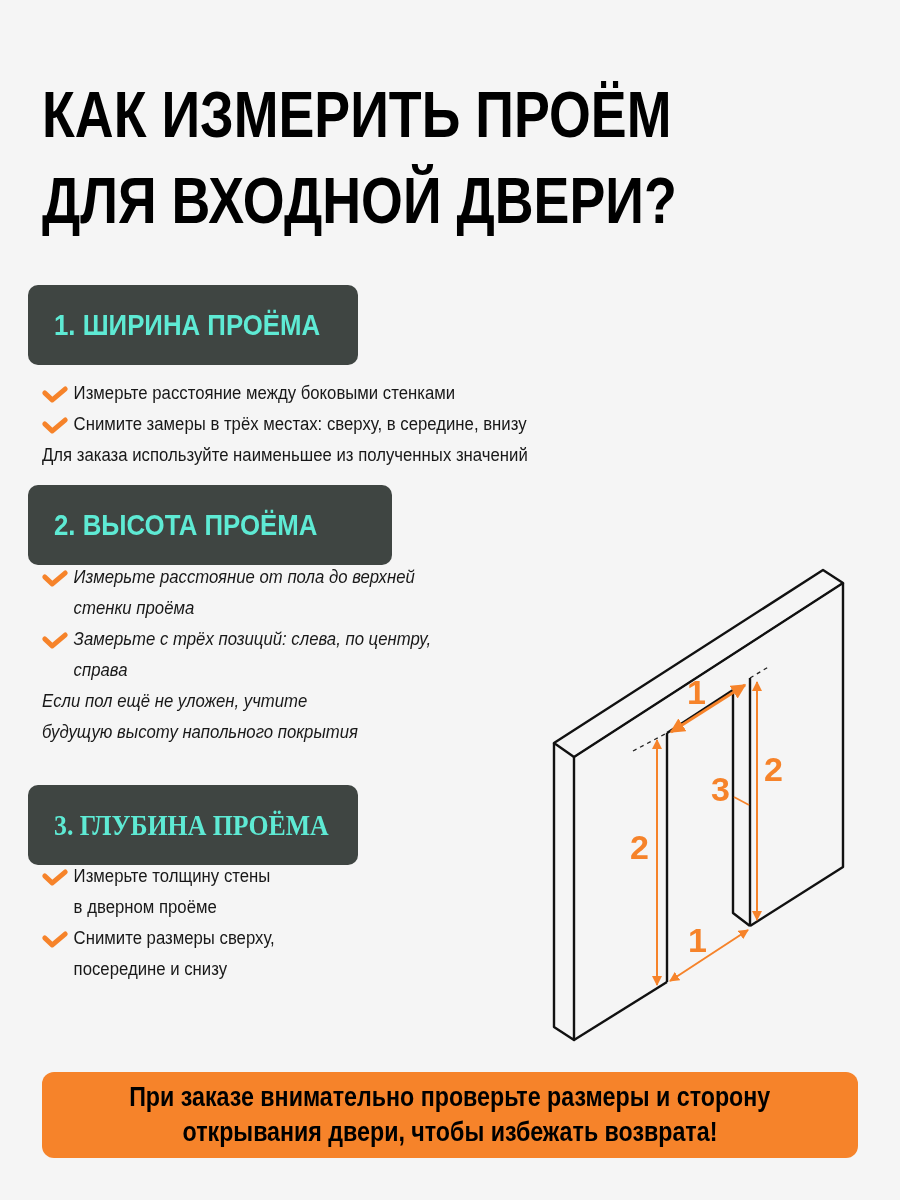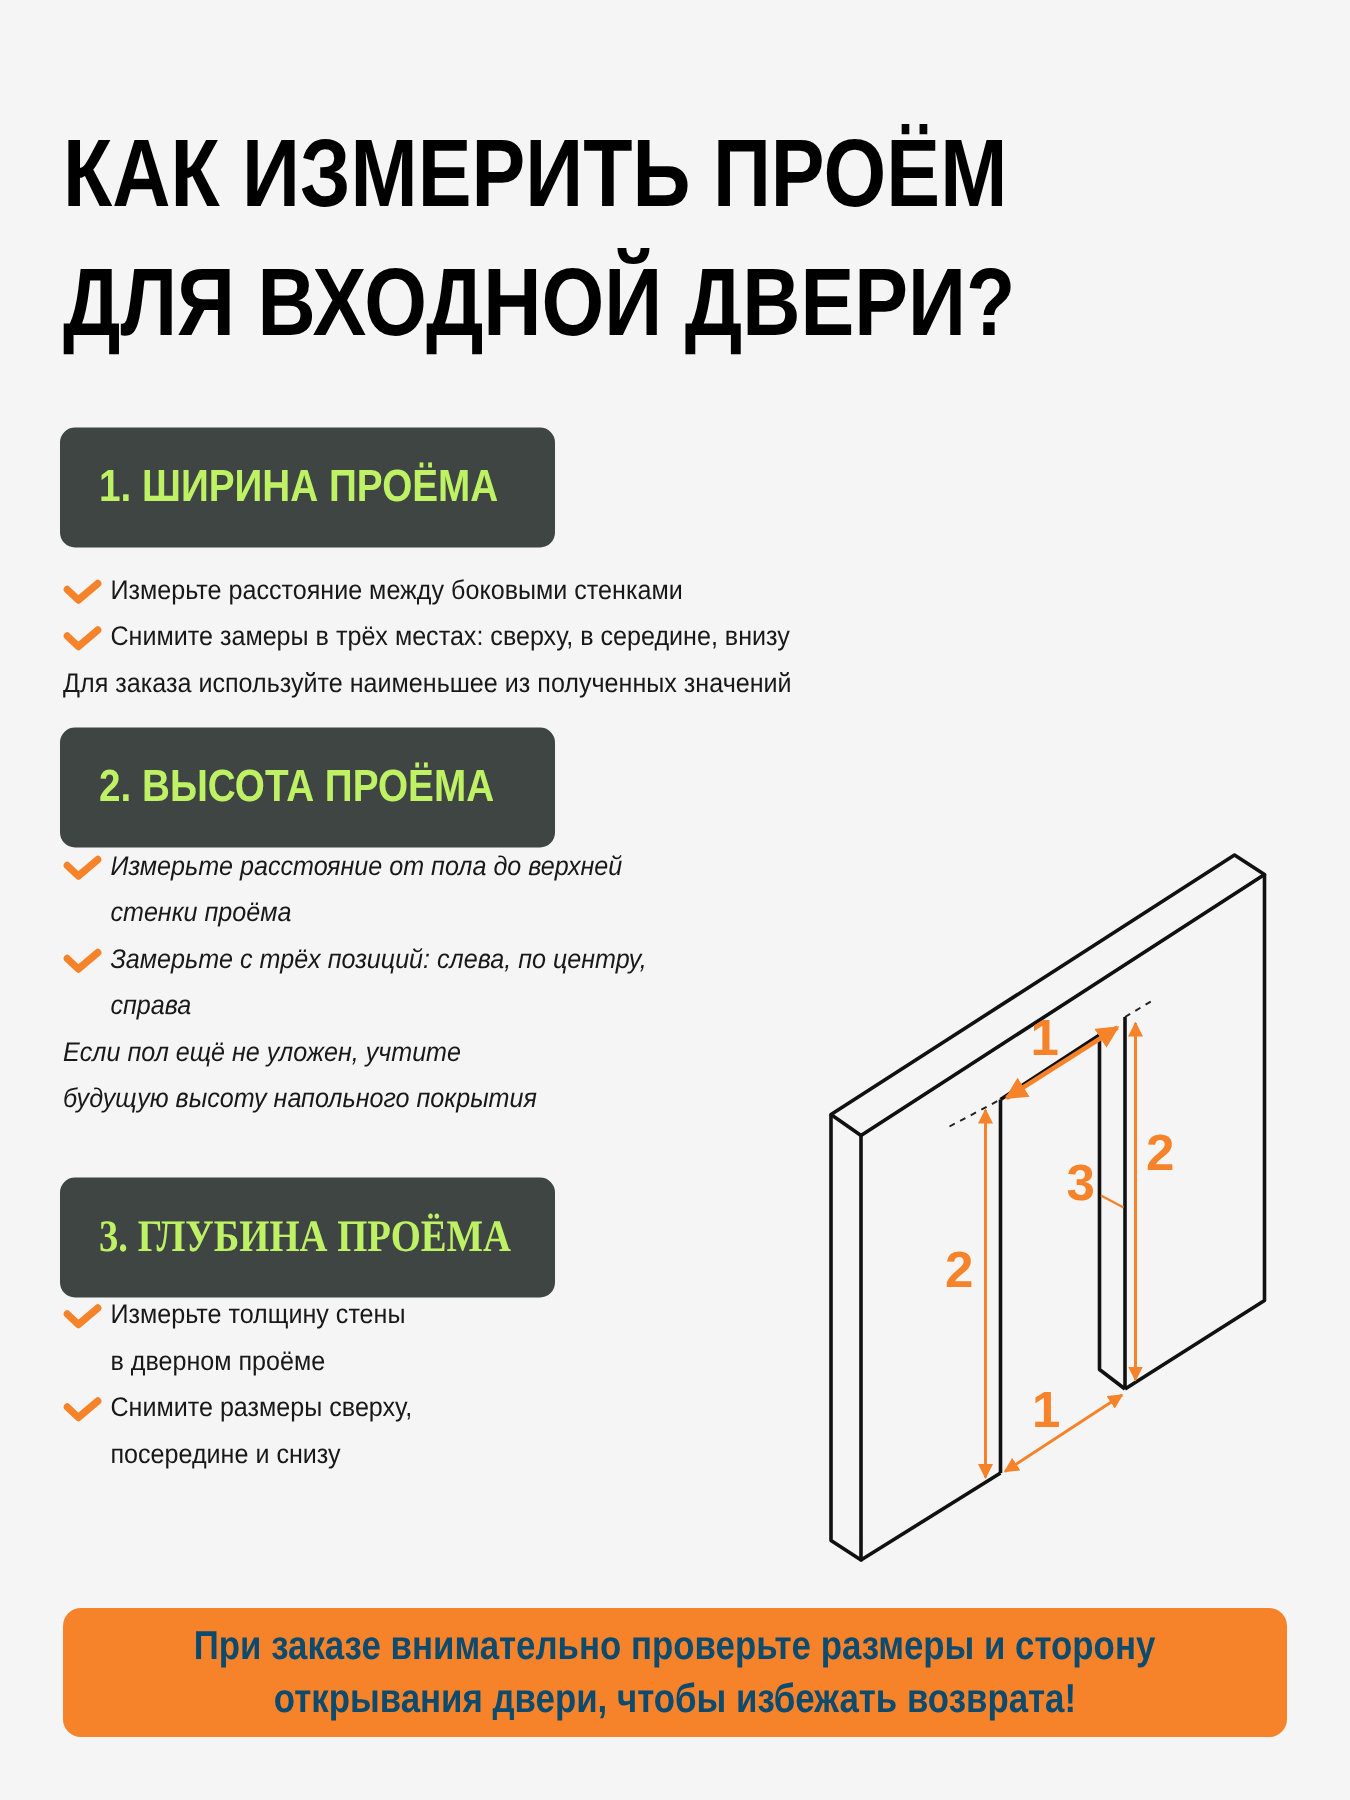--- a/index.html
+++ b/index.html
@@ -10,41 +10,41 @@
   }
   .title {
     position: absolute; left: 42px; top: 72px;
     font-family: "Liberation Sans", sans-serif; font-weight: 700;
     font-size: 64px; line-height: 86px; letter-spacing: 0px;
     transform: scaleX(0.84); transform-origin: left top;
     color: #000; white-space: nowrap;
   }
   .title div { display: block; }
   .section-pill {
-    position: absolute; left: 40px; height: 80px;
+    position: absolute; left: 28px; height: 80px;
     background: #3f4542; border-radius: 10px;
-    color: #bef264; font-weight: 700; font-size: 30px;
+    color: #5eead4; font-weight: 700; font-size: 30px;
     display: flex; align-items: center; padding: 0 26px; box-sizing: border-box;
   }
   .section-pill span { display: inline-block; transform: scaleX(0.86); transform-origin: left center; white-space: nowrap; }
   .list { position: absolute; left: 42px; font-size: 18px; line-height: 31px; color: #181818; }
   .list .row { display: flex; align-items: flex-start; }
   .list .check { width: 34px; flex: 0 0 34px; height: 31px; position: relative; }
   .list .check svg { position: absolute; left: 0; top: 8px; }
   .list .txt { white-space: nowrap; }
   .list .plain { white-space: nowrap; }
   .narrow { transform: scaleX(0.93); transform-origin: left top; }
   .diagram { position: absolute; left: 0; top: 0; width: 900px; height: 1200px; pointer-events: none; }
   .diagram-label {
     position: absolute; color: #f6832a; font-weight: 700; font-size: 34px; line-height: 34px;
   }
   .banner {
     position: absolute; left: 42px; top: 1072px; width: 816px; height: 86px;
     background: #f6832a; border-radius: 12px;
-    color: #0c4a6e; font-weight: 700; font-size: 27px; line-height: 35px;
+    color: #000000; font-weight: 700; font-size: 27px; line-height: 35px;
     display: flex; flex-direction: column; align-items: center; justify-content: center; text-align: center;
   }
   .banner div { transform: scaleX(0.86); white-space: nowrap; }
 </style>
 </head>
 <body>
 
 <div class="title">
   <div>КАК ИЗМЕРИТЬ ПРОЁМ</div>
   <div>ДЛЯ ВХОДНОЙ ДВЕРИ?</div>
@@ -68,21 +68,21 @@
         <svg width="28" height="18" viewBox="0 0 28 18">
             <path d="M3 7 L11 14 L25 3" fill="none" stroke="#f6832a" stroke-width="5" stroke-linecap="round" stroke-linejoin="round"></path>
           </svg>
       </span>
       <span class="txt">Снимите замеры в трёх местах: сверху, в середине, внизу</span>
     </div>
     <div class="plain">Для заказа используйте наименьшее из полученных значений</div>
   </div>
 </div>
 
-<div class="section-pill" style="top:485px;width:330px;">
+<div class="section-pill" style="top:485px;width:364px;">
   <span>2. ВЫСОТА ПРОЁМА</span>
 </div>
 <div class="list" style="top:562px;font-style:italic;">
   <div class="narrow">
     <div class="row">
       <span class="check">
         <svg width="28" height="18" viewBox="0 0 28 18">
             <path d="M3 7 L11 14 L25 3" fill="none" stroke="#f6832a" stroke-width="5" stroke-linecap="round" stroke-linejoin="round"></path>
           </svg>
       </span>

